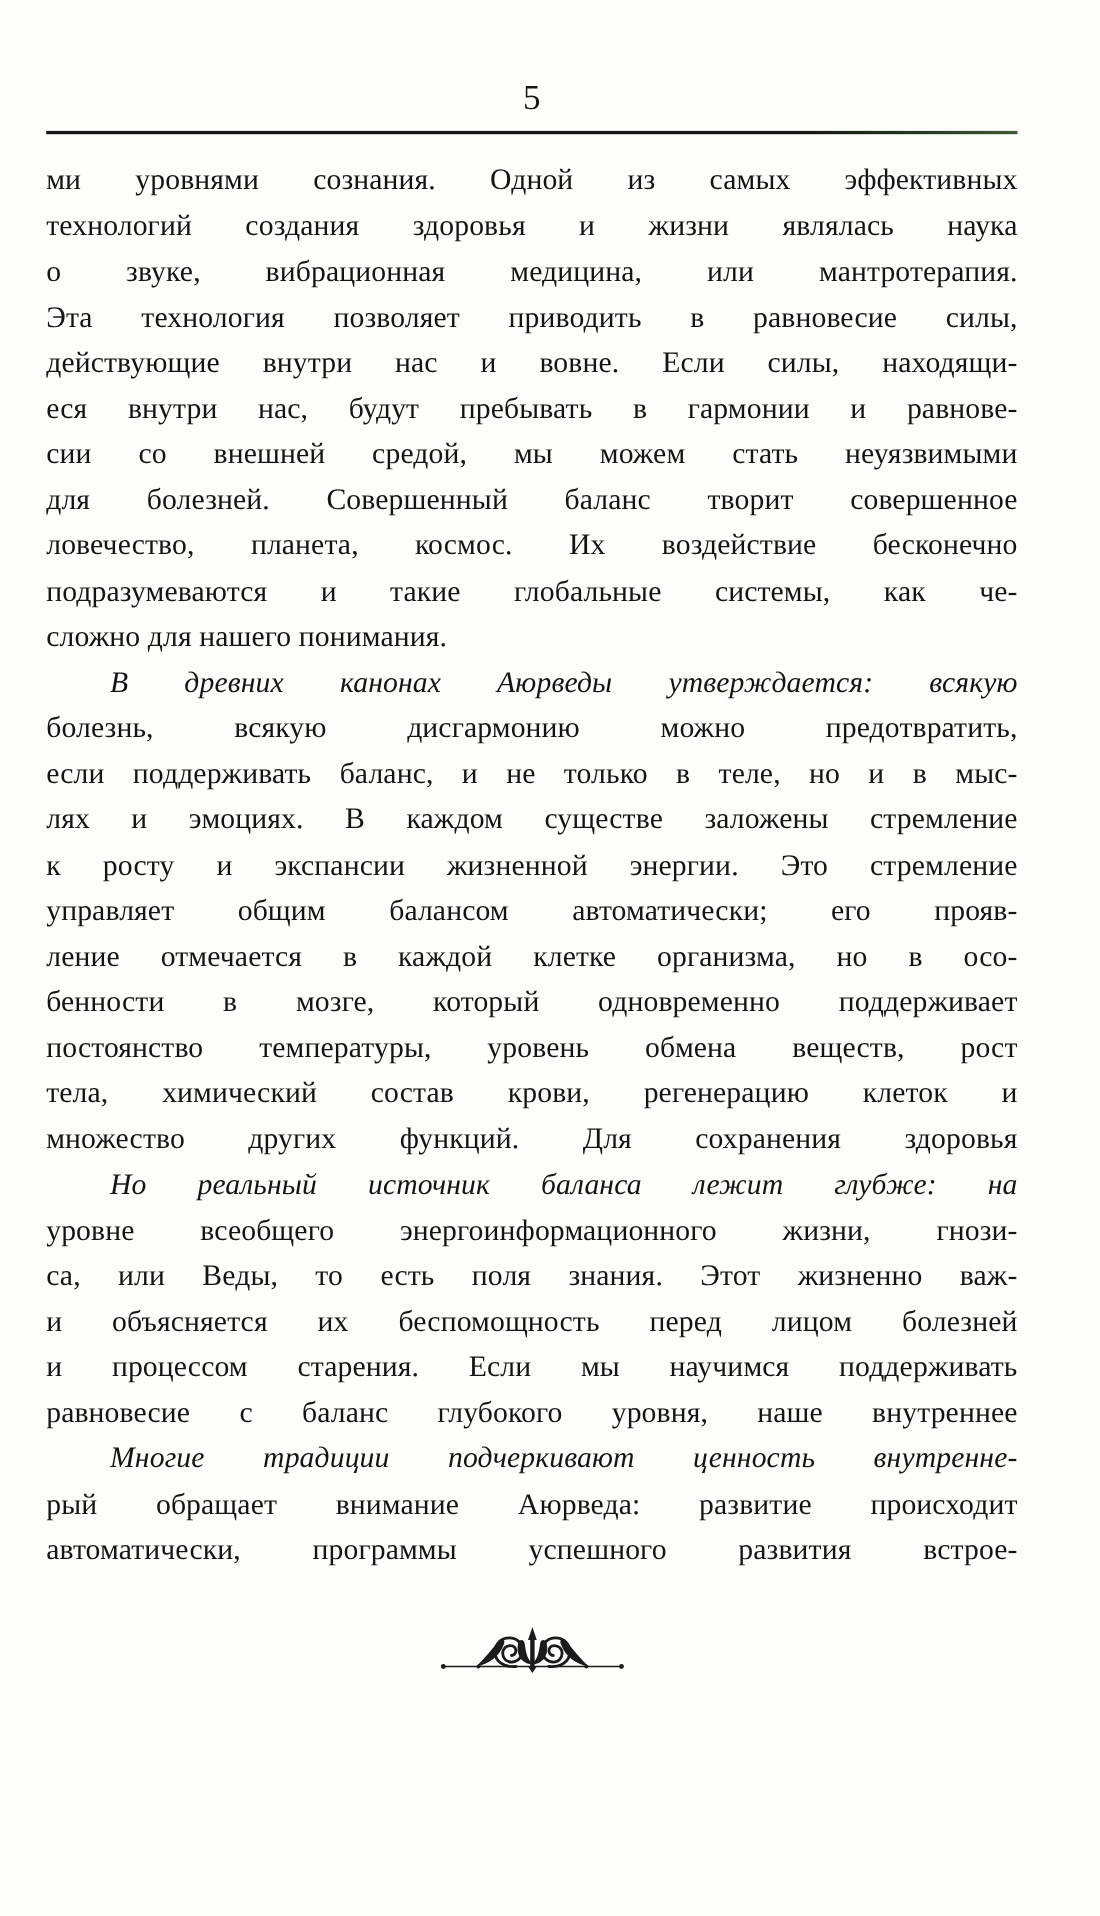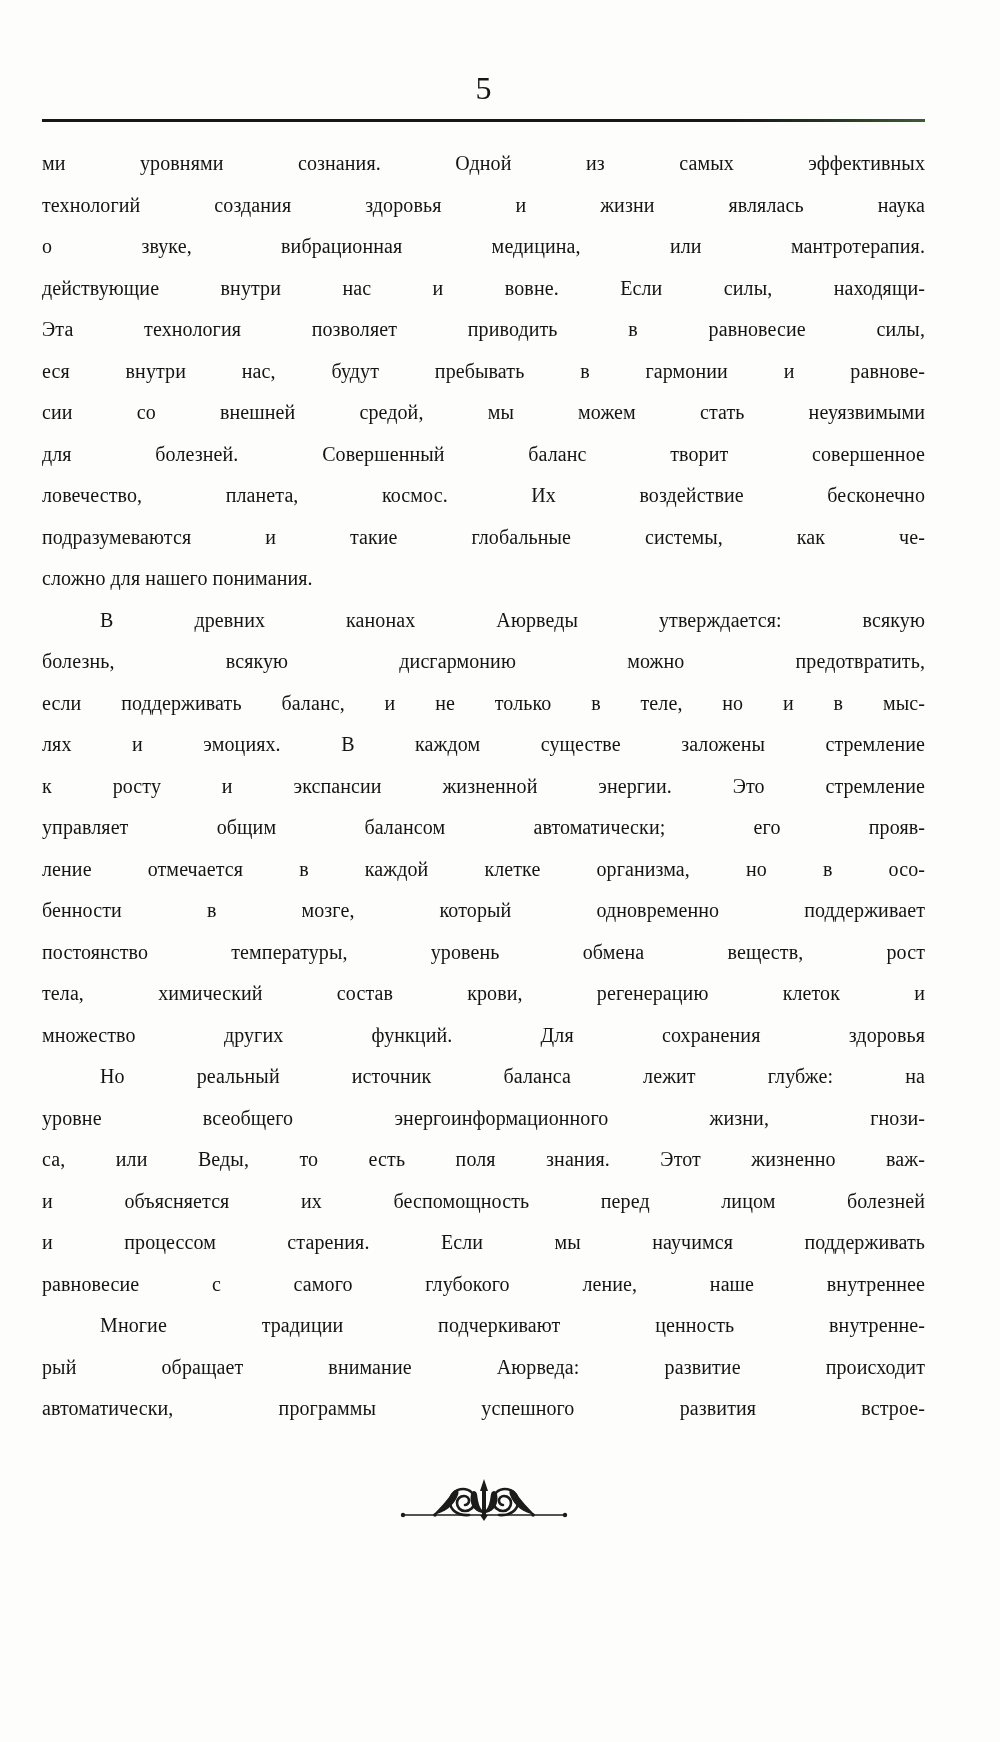--- a/index.html
+++ b/index.html
@@ -33,31 +33,31 @@
   }
   .header-rule {
     height: 3px;
     border: none;
     margin: 0;
     background: linear-gradient(90deg,
       #171717 0%, #171717 78%, #25391f 90%, #3d5c33 100%);
   }
   .body-text {
     margin-top: 21px;
-    font-size: 20px;
+    font-size: 27px;
     line-height: 41.5px;
     letter-spacing: 0.1px;
   }
   .paragraph { margin: 0; }
   .line {
     text-align: justify;
     text-align-last: justify;
     white-space: normal;
   }
-  .line.indent { text-indent: 58px; }
+  .line.indent { text-indent: 58px; font-style: italic; }
   .line.no-justify { text-align-last: left; }
   .page-footer {
     margin-top: 47px;
     text-align: center;
   }
   .ornament-svg { display: inline-block; }
 </style>
 </head>
 <body>
 
@@ -67,22 +67,22 @@
     <header class="page-header">
       <div class="page-number">5</div>
       <div class="header-rule"></div>
     </header>
 
     <main class="body-text" id="body-text">
         <div class="paragraph">
           <div class="line">ми уровнями сознания. Одной из самых эффективных</div>
           <div class="line">технологий создания здоровья и жизни являлась наука</div>
           <div class="line">о звуке, вибрационная медицина, или мантротерапия.</div>
+          <div class="line">Эта технология позволяет приводить в равновесие силы,</div>
           <div class="line">действующие внутри нас и вовне. Если силы, находящи-</div>
-          <div class="line">Эта технология позволяет приводить в равновесие силы,</div>
           <div class="line">еся внутри нас, будут пребывать в гармонии и равнове-</div>
           <div class="line">сии со внешней средой, мы можем стать неуязвимыми</div>
           <div class="line">для болезней. Совершенный баланс творит совершенное</div>
           <div class="line">ловечество, планета, космос. Их воздействие бесконечно</div>
           <div class="line">подразумеваются и такие глобальные системы, как че-</div>
           <div class="line no-justify">сложно для нашего понимания.</div>
         </div>
         <div class="paragraph">
           <div class="line indent">В древних канонах Аюрведы утверждается: всякую</div>
           <div class="line">болезнь, всякую дисгармонию можно предотвратить,</div>
@@ -95,21 +95,21 @@
           <div class="line">постоянство температуры, уровень обмена веществ, рост</div>
           <div class="line">тела, химический состав крови, регенерацию клеток и</div>
           <div class="line">множество других функций. Для сохранения здоровья</div>
         </div>
         <div class="paragraph">
           <div class="line indent">Но реальный источник баланса лежит глубже: на</div>
           <div class="line">уровне всеобщего энергоинформационного жизни, гнози-</div>
           <div class="line">са, или Веды, то есть поля знания. Этот жизненно важ-</div>
           <div class="line">и объясняется их беспомощность перед лицом болезней</div>
           <div class="line">и процессом старения. Если мы научимся поддерживать</div>
-          <div class="line">равновесие с самого глубокого ление, наше внутреннее</div>
+          <div class="line">равновесие с баланс глубокого уровня, наше внутреннее</div>
         </div>
         <div class="paragraph">
           <div class="line indent">Многие традиции подчеркивают ценность внутренне-</div>
           <div class="line">рый обращает внимание Аюрведа: развитие происходит</div>
           <div class="line">автоматически, программы успешного развития встрое-</div>
         </div>
       </main>
 
     <footer class="page-footer">
       <svg class="ornament-svg" width="170" height="48" viewBox="0 0 170 48" xmlns="http://www.w3.org/2000/svg">

